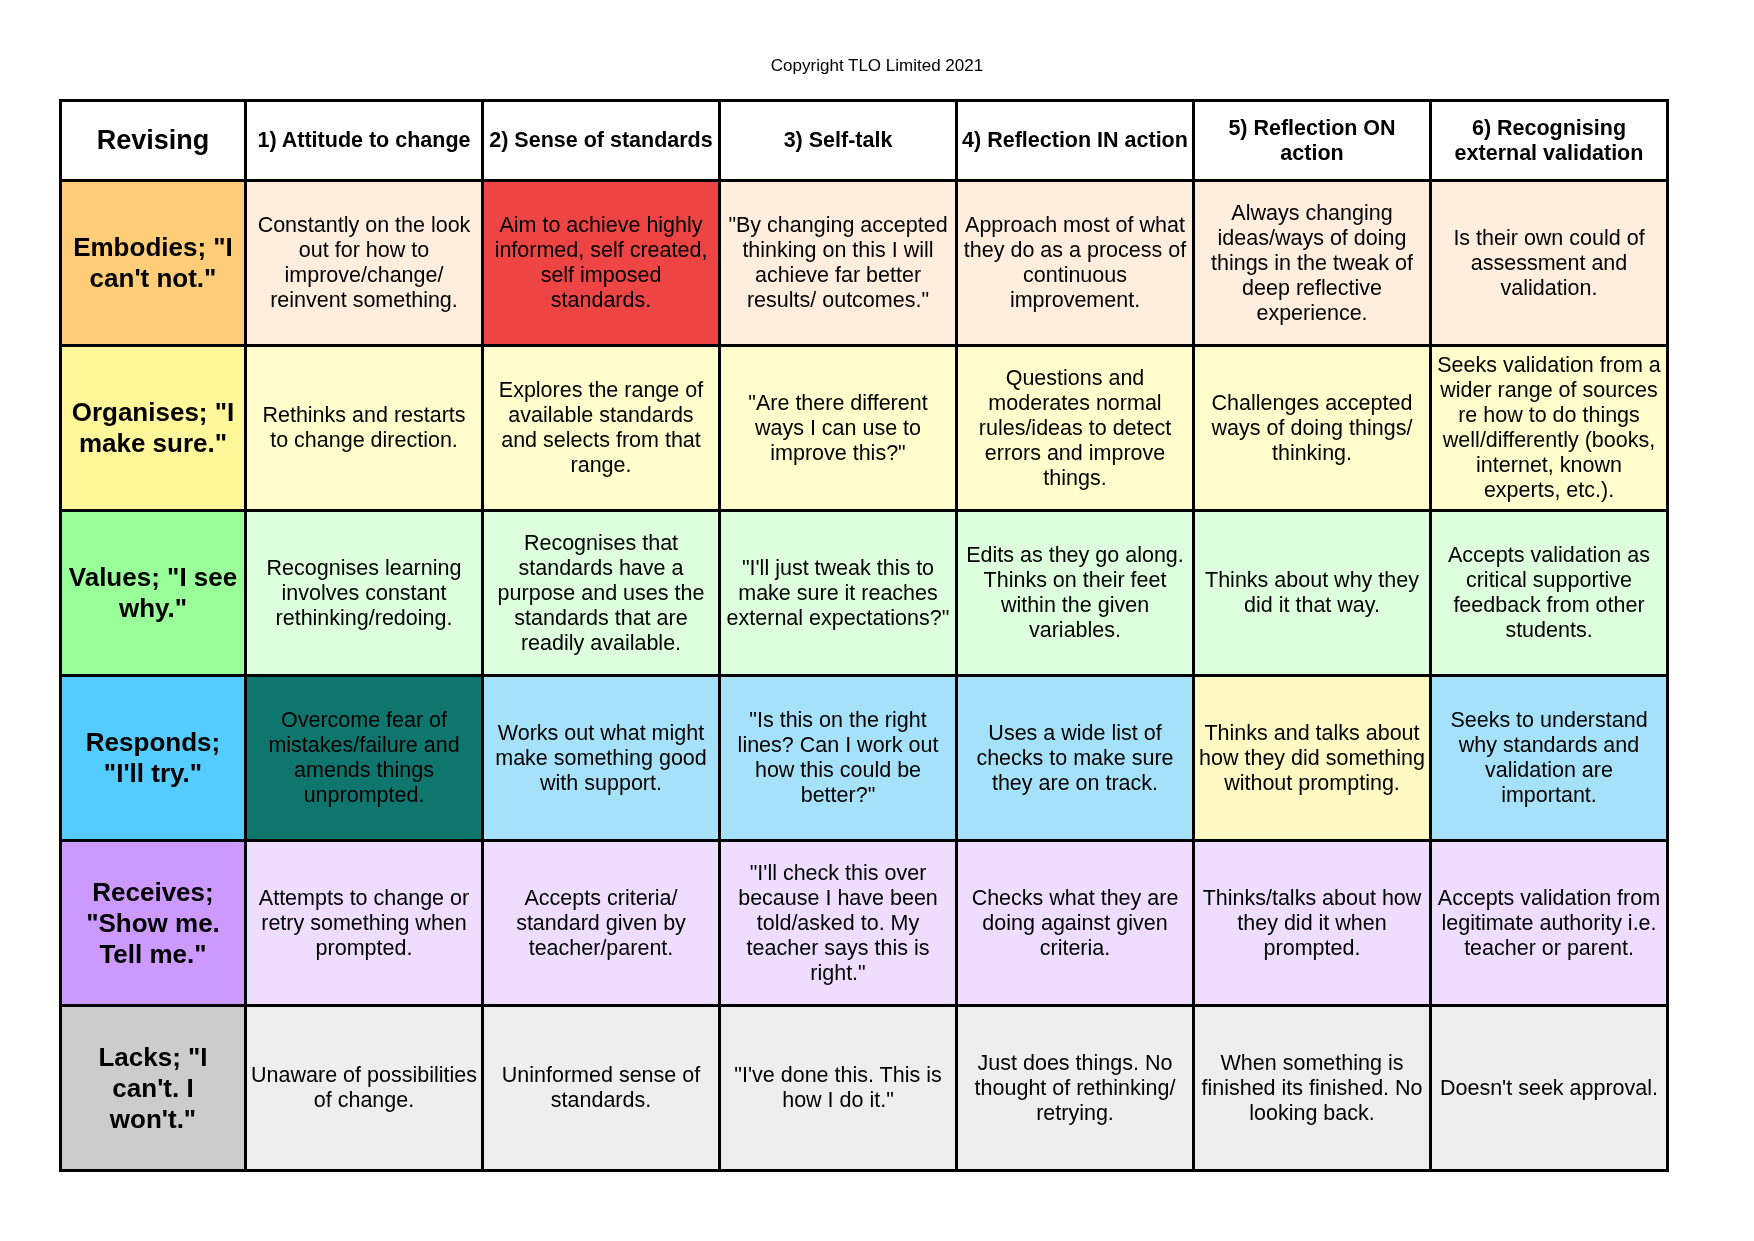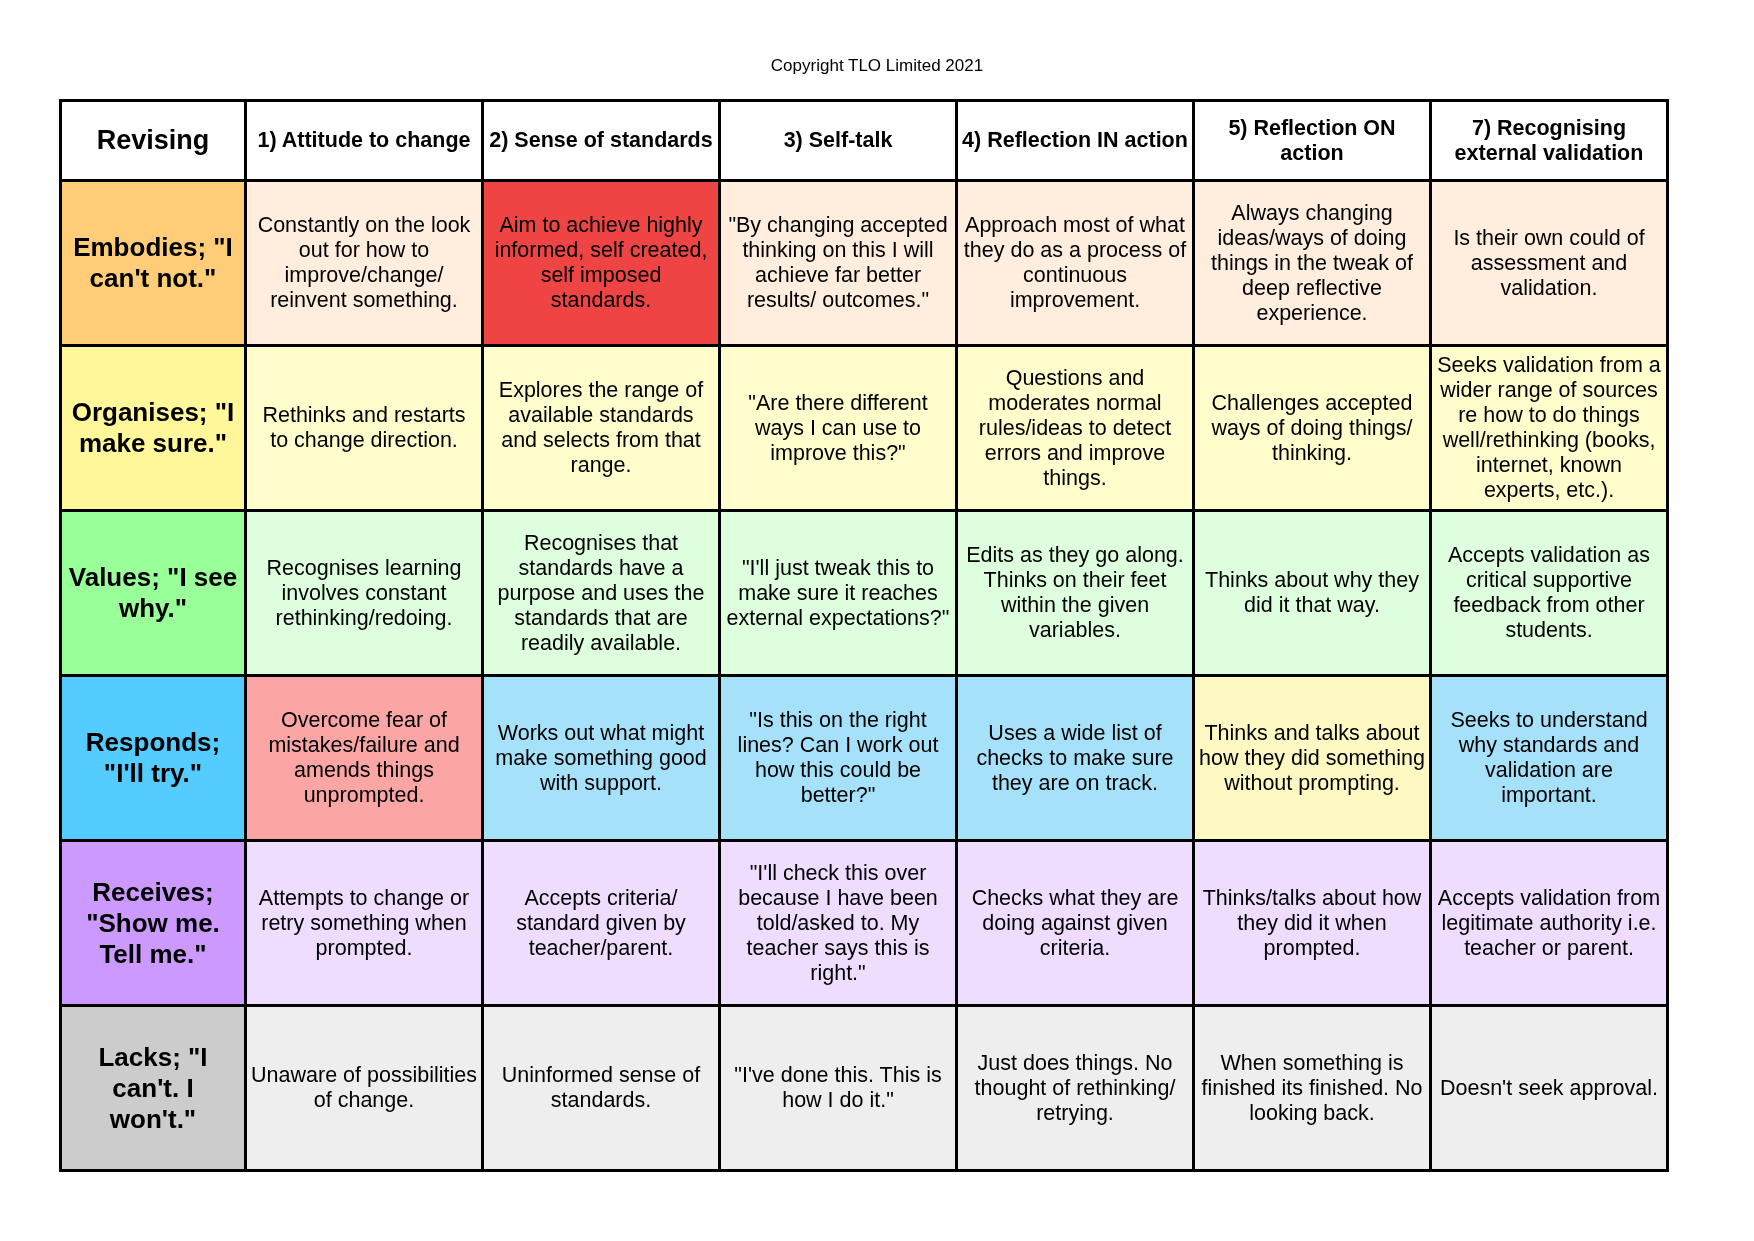--- a/index.html
+++ b/index.html
@@ -38,52 +38,52 @@
       <col class="cx">
   </colgroup>
   <tbody>
       <tr class="hdr">
     <th class="corner">Revising</th>
     <th>1) Attitude to change</th>
     <th>2) Sense of standards</th>
     <th>3) Self-talk</th>
     <th>4) Reflection IN action</th>
     <th>5) Reflection ON action</th>
-    <th>7) Recognising external validation</th>
+    <th>6) Recognising external validation</th>
   </tr>
   <tr class="r0">
     <td class="level" style="background: rgb(255, 204, 119);">Embodies; "I can't not."</td>
     <td style="background: rgb(255, 238, 221);">Constantly on the look out for how to improve/change/ reinvent something.</td>
     <td style="background: #ef4444;">Aim to achieve highly informed, self created, self imposed standards.</td>
     <td style="background: rgb(255, 238, 221);">"By changing accepted thinking on this I will achieve far better results/ outcomes."</td>
     <td style="background: rgb(255, 238, 221);">Approach most of what they do as a process of continuous improvement.</td>
     <td style="background: rgb(255, 238, 221);">Always changing ideas/ways of doing things in the tweak of deep reflective experience.</td>
     <td style="background: rgb(255, 238, 221);">Is their own could of assessment and validation.</td>
   </tr>
   <tr class="r1">
     <td class="level" style="background: rgb(255, 247, 153);">Organises; "I make sure."</td>
     <td style="background: rgb(255, 253, 204);">Rethinks and restarts to change direction.</td>
     <td style="background: rgb(255, 253, 204);">Explores the range of available standards and selects from that range.</td>
     <td style="background: rgb(255, 253, 204);">"Are there different ways I can use to improve this?"</td>
     <td style="background: rgb(255, 253, 204);">Questions and moderates normal rules/ideas to detect errors and improve things.</td>
     <td style="background: rgb(255, 253, 204);">Challenges accepted ways of doing things/ thinking.</td>
-    <td style="background: rgb(255, 253, 204);">Seeks validation from a wider range of sources re how to do things well/rethinking (books, internet, known experts, etc.).</td>
+    <td style="background: rgb(255, 253, 204);">Seeks validation from a wider range of sources re how to do things well/differently (books, internet, known experts, etc.).</td>
   </tr>
   <tr class="r2">
     <td class="level" style="background: rgb(153, 255, 153);">Values; "I see why."</td>
     <td style="background: rgb(221, 255, 221);">Recognises learning involves constant rethinking/redoing.</td>
     <td style="background: rgb(221, 255, 221);">Recognises that standards have a purpose and uses the standards that are readily available.</td>
     <td style="background: rgb(221, 255, 221);">"I'll just tweak this to make sure it reaches external expectations?"</td>
     <td style="background: rgb(221, 255, 221); text-align: center;">Edits as they go along. Thinks on their feet within the given variables.</td>
     <td style="background: rgb(221, 255, 221);">Thinks about why they did it that way.</td>
     <td style="background: rgb(221, 255, 221);">Accepts validation as critical supportive feedback from other students.</td>
   </tr>
   <tr class="r3">
     <td class="level" style="background: rgb(85, 204, 255);">Responds; "I'll try."</td>
-    <td style="background: #fca5a5;">Overcome fear of mistakes/failure and amends things unprompted.</td>
+    <td style="background: #0f766e;">Overcome fear of mistakes/failure and amends things unprompted.</td>
     <td style="background: rgb(166, 225, 250);">Works out what might make something good with support.</td>
     <td style="background: rgb(166, 225, 250);">"Is this on the right lines? Can I work out how this could be better?"</td>
     <td style="background: rgb(166, 225, 250);">Uses a wide list of checks to make sure they are on track.</td>
     <td style="background: #fef9c3;">Thinks and talks about how they did something without prompting.</td>
     <td style="background: rgb(166, 225, 250);">Seeks to understand why standards and validation are important.</td>
   </tr>
   <tr class="r4">
     <td class="level" style="background: rgb(204, 153, 255);">Receives; "Show me. Tell me."</td>
     <td style="background: rgb(238, 221, 255);">Attempts to change or retry something when prompted.</td>
     <td style="background: rgb(238, 221, 255);">Accepts criteria/ standard given by teacher/parent.</td>

